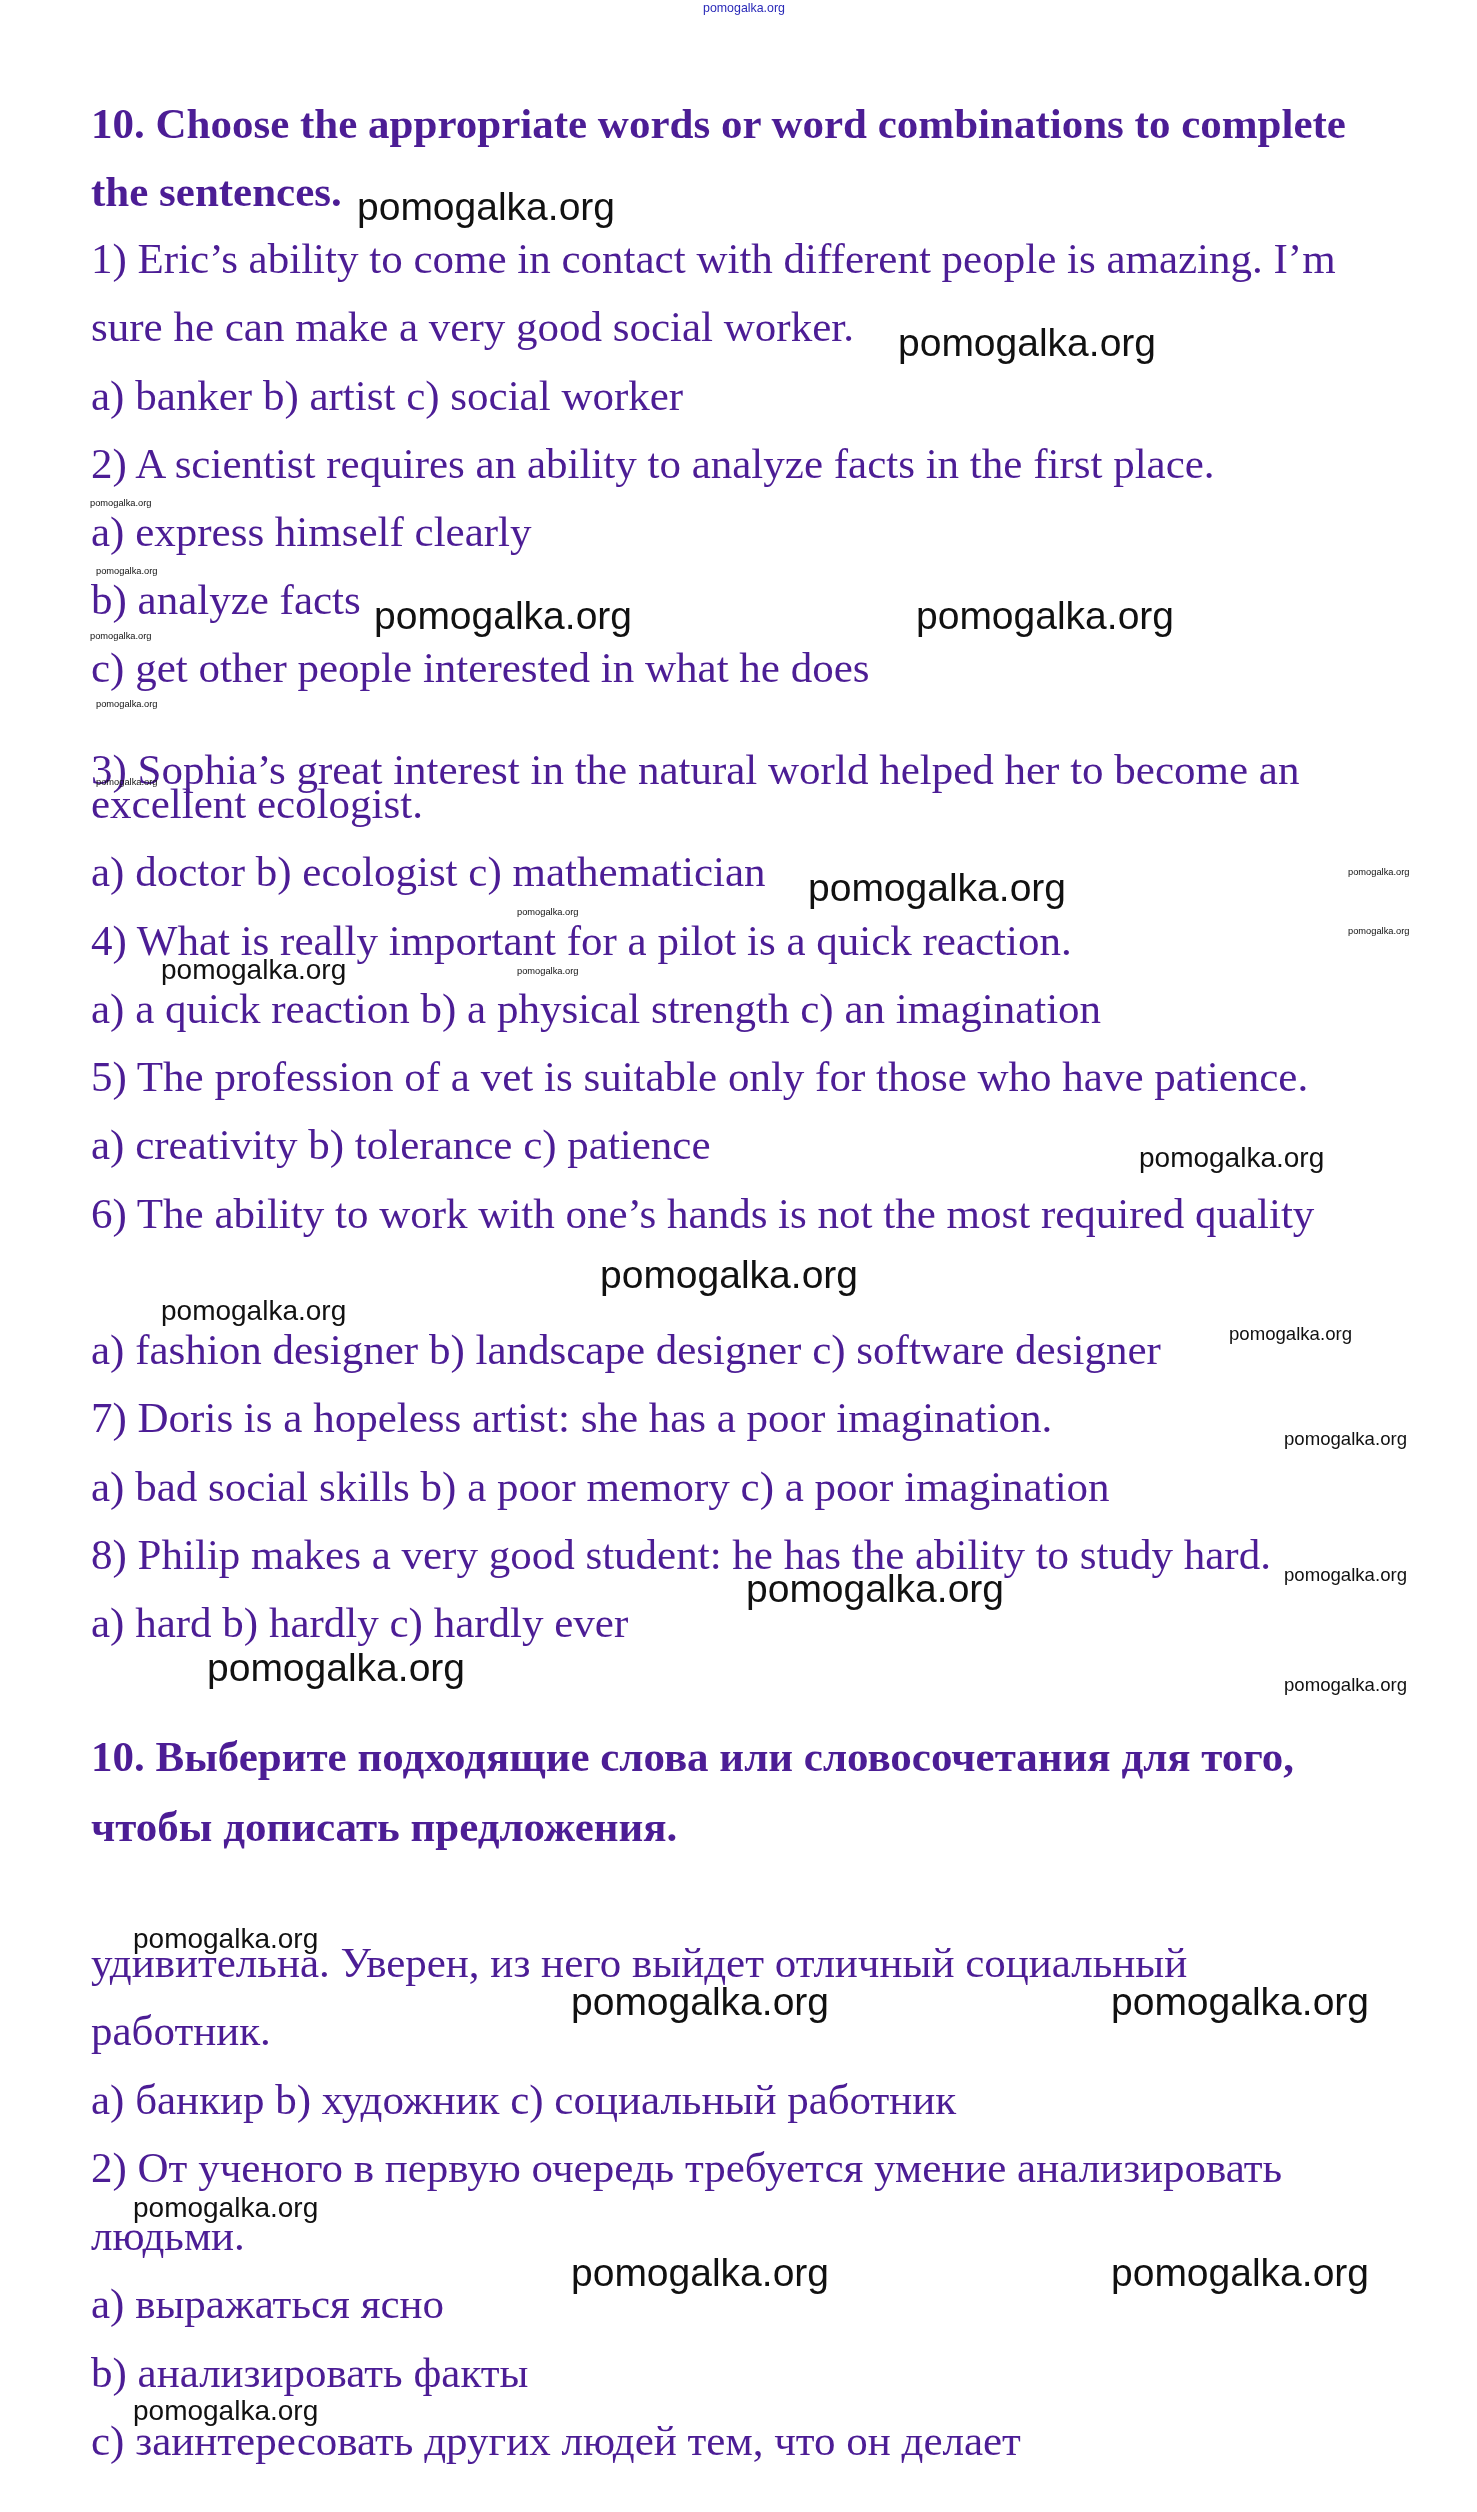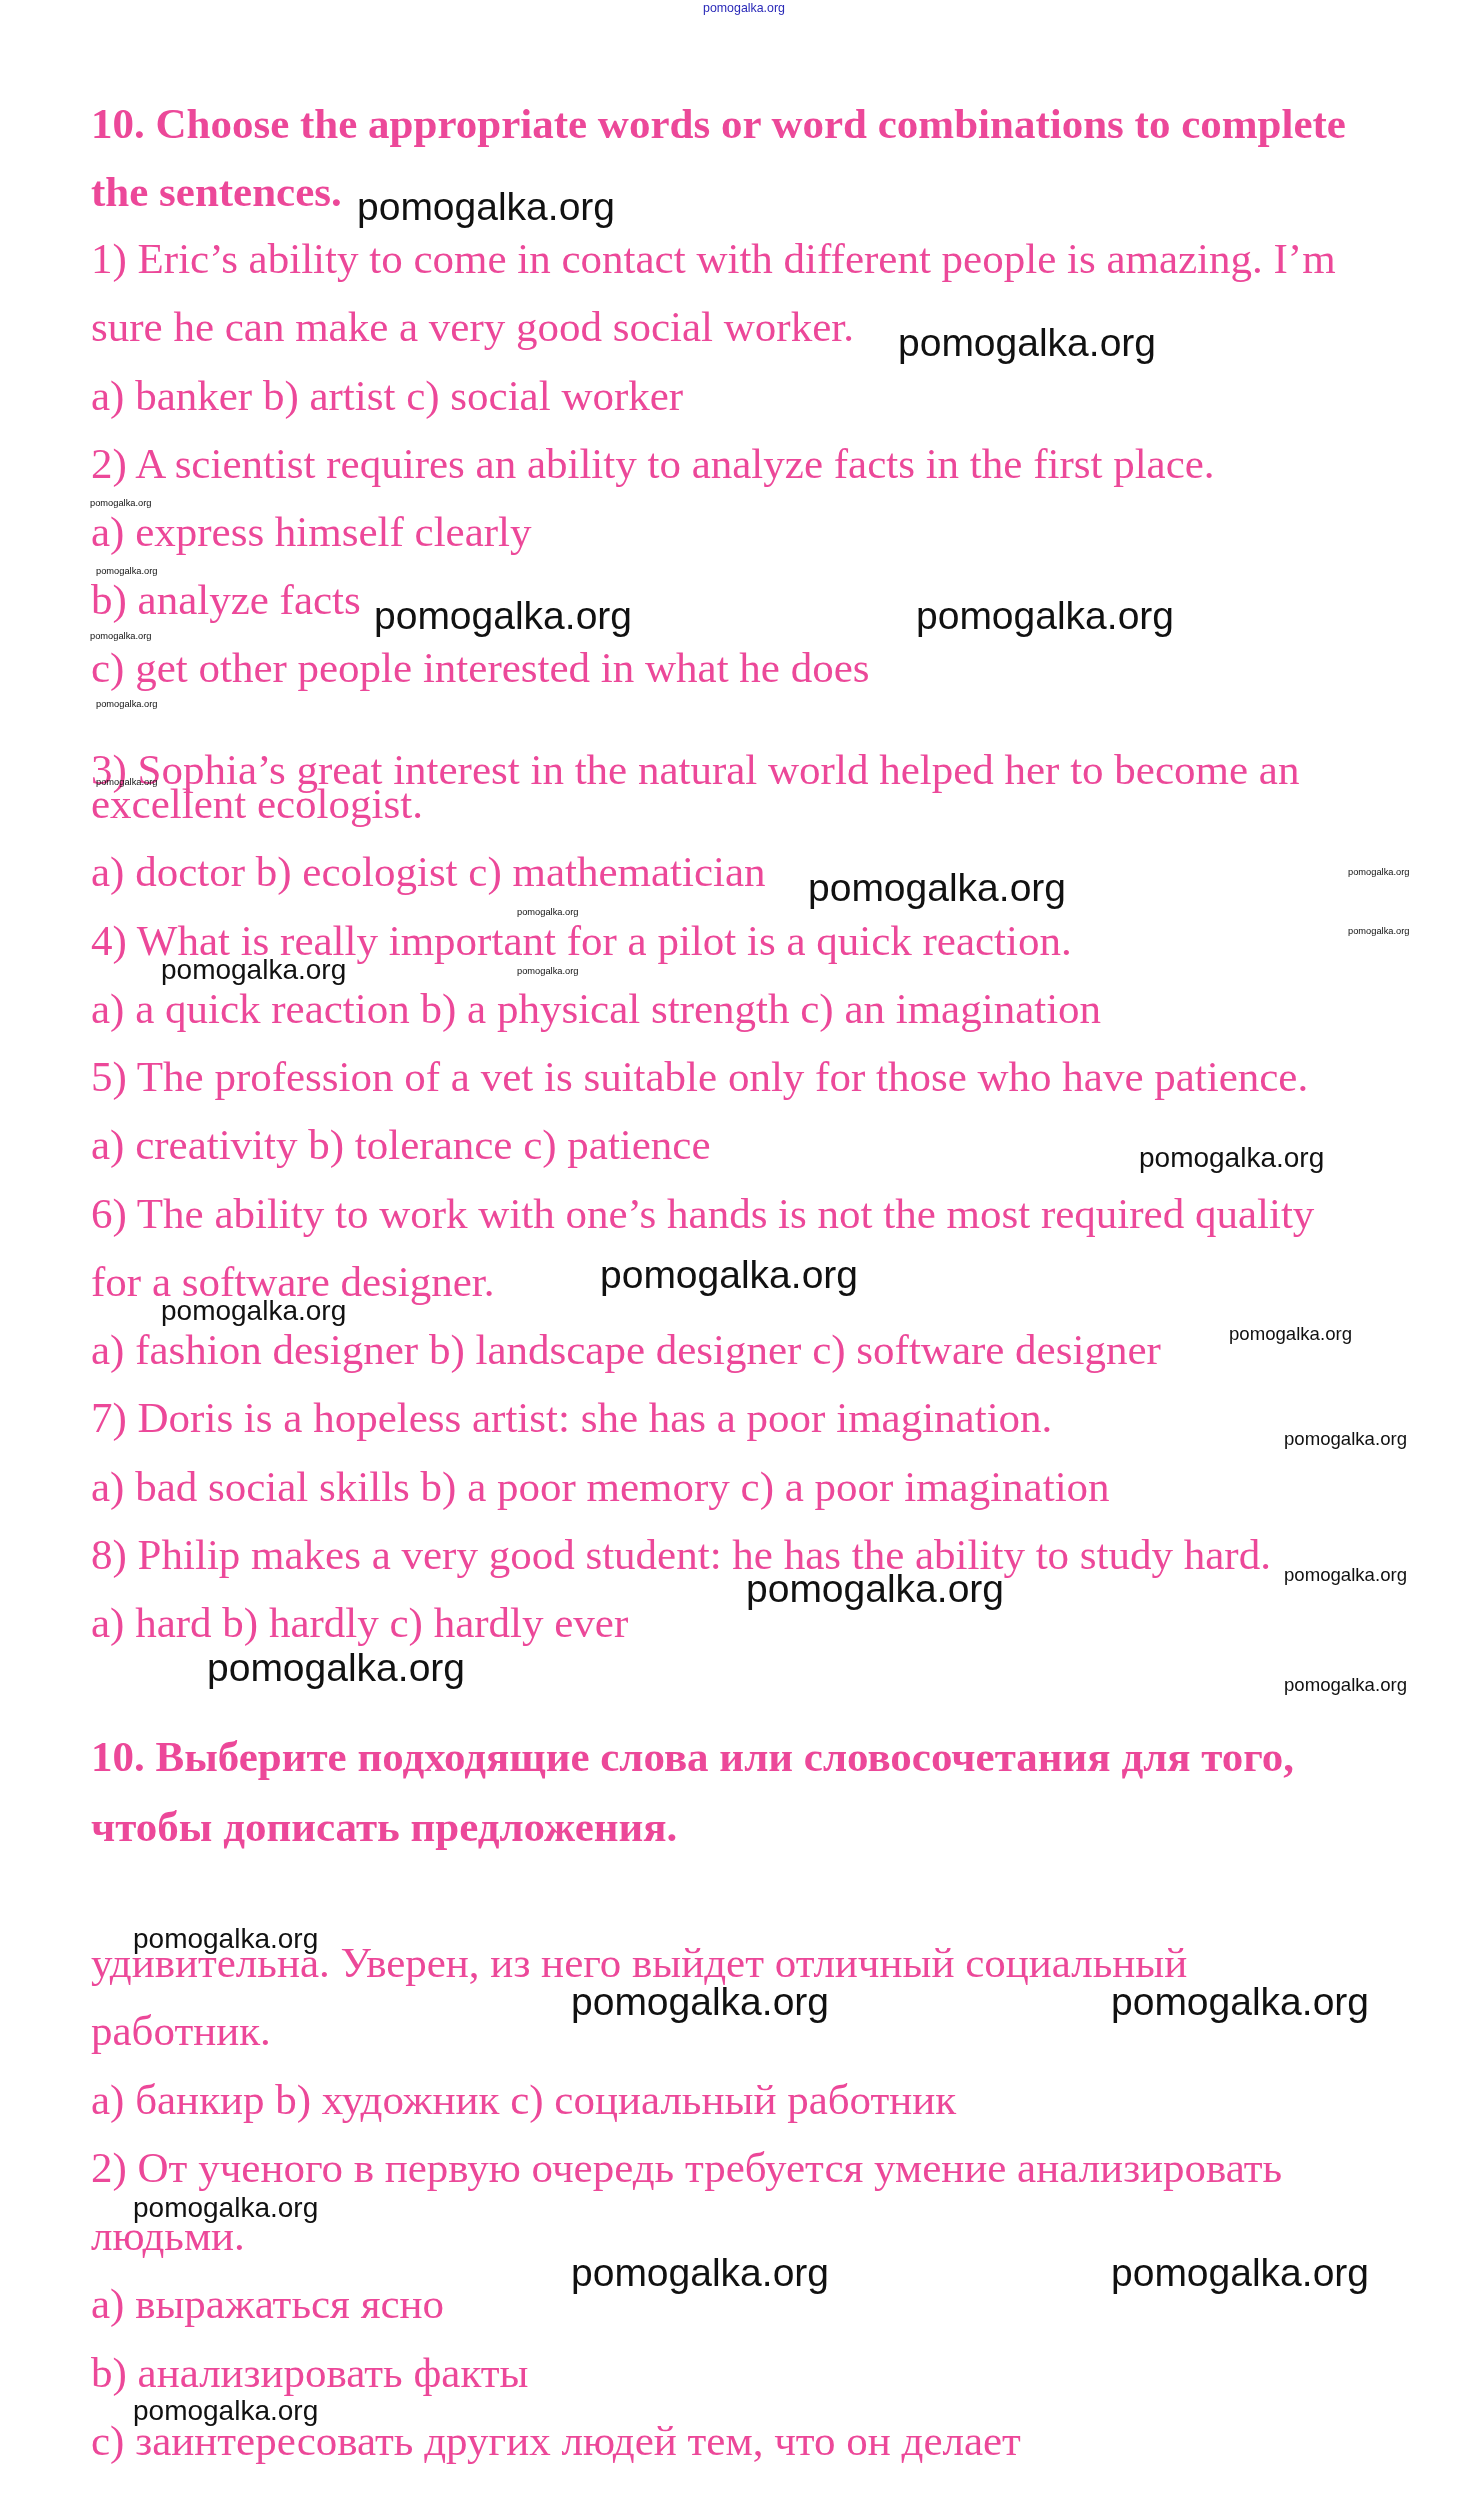--- a/index.html
+++ b/index.html
@@ -1,21 +1,21 @@
 <!DOCTYPE html>
 <html style="font-size:12.4px"><head>
 <meta charset="utf-8">
 <style>
   html, body { margin: 0; padding: 0; background: #ffffff; }
   body { width: 1477px; height: 2512px; position: relative; overflow: hidden; }
   .page { position: absolute; left: 0; top: 0; width: 1477px; height: 2512px; background: #fff; }
   .line {
     position: absolute; left: 91px; white-space: nowrap;
     font-family: "Liberation Serif", "DejaVu Serif", serif;
-    font-size: 43px; line-height: 1; color: #ec4899;
+    font-size: 43px; line-height: 1; color: #4c1d95;
   }
   .line.h { font-weight: bold; }
   .wm {
     position: absolute; white-space: nowrap;
     font-family: "Liberation Sans", "DejaVu Sans", sans-serif;
     color: #111; line-height: 1;
   }
   .wm.xl { font-size: 39px; }
   .wm.md { font-size: 28px; }
   .wm.sm { font-size: 18.6px; }
@@ -40,21 +40,20 @@
   <div class="line" style="top:578px;">b) analyze facts</div>
   <div class="line" style="top:646px;">c) get other people interested in what he does</div>
   <div class="line" style="top:700px;margin-top:48px;">3) Sophia’s great interest in the natural world helped her to become an</div>
   <div class="line" style="top:782px;">excellent ecologist.</div>
   <div class="line" style="top:850px;">a) doctor b) ecologist c) mathematician</div>
   <div class="line" style="top:919px;">4) What is really important for a pilot is a quick reaction.</div>
   <div class="line" style="top:987px;">a) a quick reaction b) a physical strength c) an imagination</div>
   <div class="line" style="top:1055px;">5) The profession of a vet is suitable only for those who have patience.</div>
   <div class="line" style="top:1123px;">a) creativity b) tolerance c) patience</div>
   <div class="line" style="top:1192px;">6) The ability to work with one’s hands is not the most required quality</div>
-  <div class="line" style="top:1260px;">for a software designer.</div>
   <div class="line" style="top:1328px;">a) fashion designer b) landscape designer c) software designer</div>
   <div class="line" style="top:1396px;">7) Doris is a hopeless artist: she has a poor imagination.</div>
   <div class="line" style="top:1465px;">a) bad social skills b) a poor memory c) a poor imagination</div>
   <div class="line" style="top:1533px;">8) Philip makes a very good student: he has the ability to study hard.</div>
   <div class="line" style="top:1601px;">a) hard b) hardly c) hardly ever</div>
 
   <div class="line h" style="top:1735px;">10. Выберите подходящие слова или словосочетания для того,</div>
   <div class="line h" style="top:1805px;">чтобы дописать предложения.</div>
 
   <div class="line" style="top:1941px;">удивительна. Уверен, из него выйдет отличный социальный</div>

